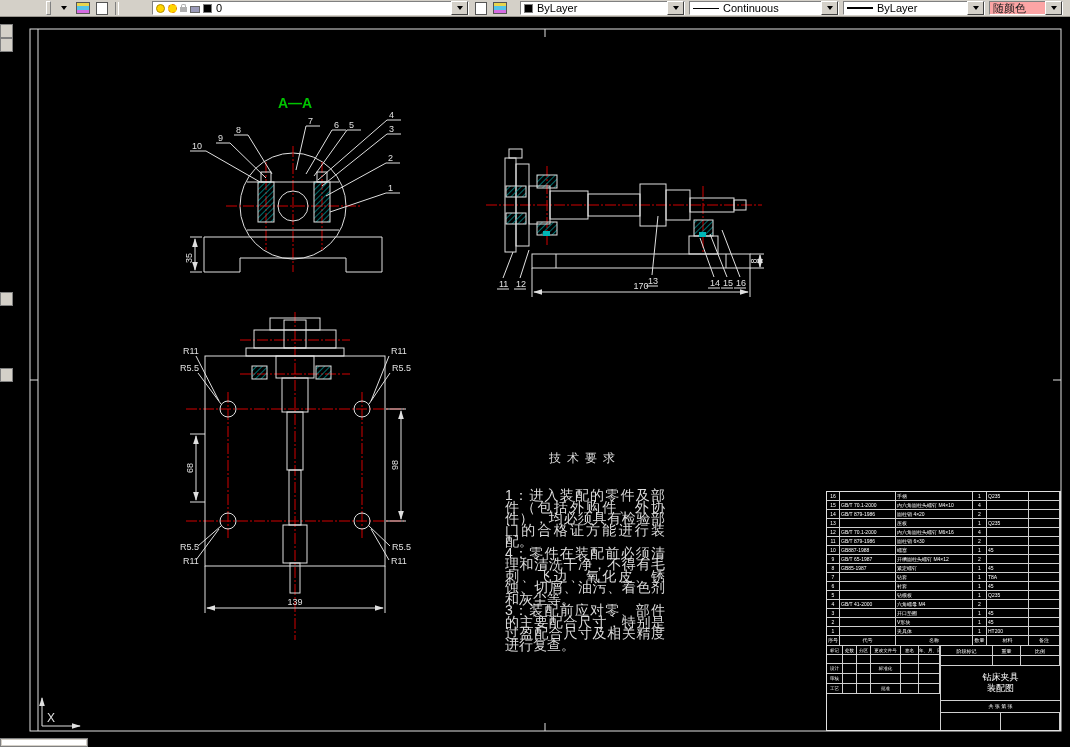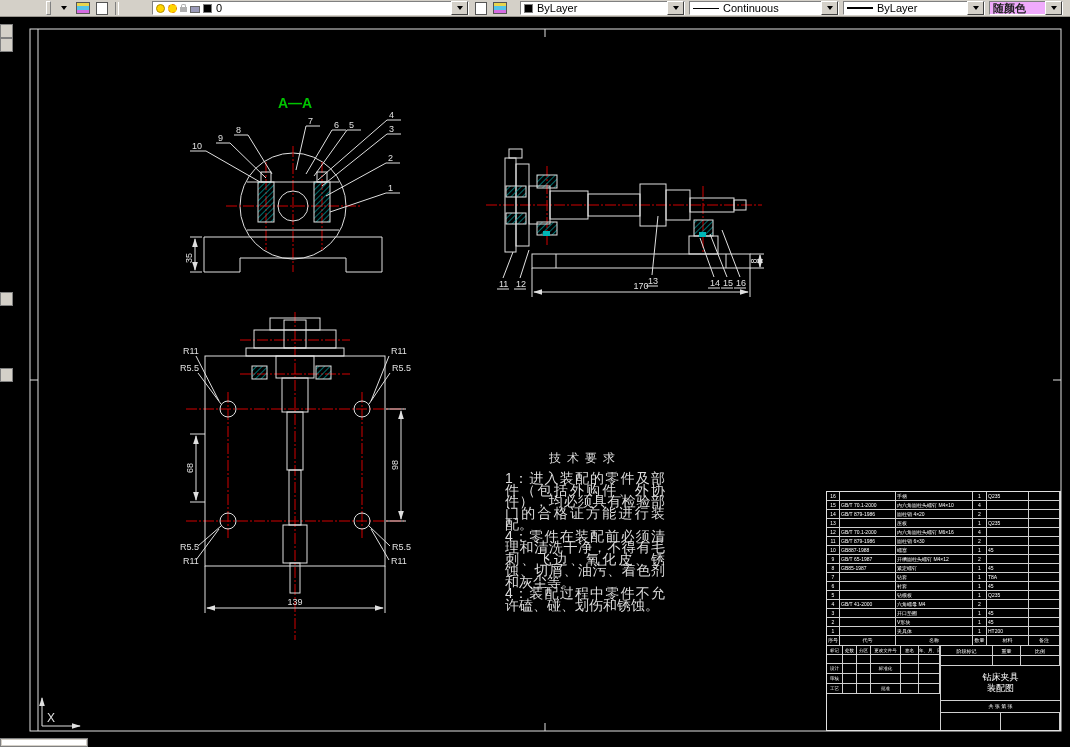--- a/index.html
+++ b/index.html
@@ -28,42 +28,42 @@
   .ico-sheet{width:10px;height:11px;background:#fff;border:1px solid #555;}
   .bulb{width:7px;height:7px;border-radius:50%;background:#ffd400;border:1px solid #b08c00;margin-right:3px;}
   .sun{width:7px;height:7px;border-radius:50%;background:#ffd400;border:1px dashed #e07800;margin-right:3px;}
   .lockico{width:7px;height:5px;background:#b0b0b0;position:relative;margin:3px 3px 0 0;}
   .lockico::before{content:"";position:absolute;top:-3px;left:1px;width:3px;height:3px;
                    border:1px solid #b0b0b0;border-bottom:none;border-radius:2px 2px 0 0;}
   .printer{width:8px;height:5px;background:#9a9ab8;border:1px solid #666;margin-right:3px;margin-top:2px;}
   .swatch{width:7px;height:7px;background:#000;border:1px solid #7f7f7f;margin-right:4px;}
   .lt-line{width:26px;height:1px;background:#000;margin-right:4px;}
   .lw-line{width:26px;height:2px;background:#000;margin-right:4px;}
-  .combo.disabled{background:#f0abfc;color:#222;font-weight:bold;}
+  .combo.disabled{background:#fca5a5;color:#222;}
 
   
   .dockbtn{position:absolute;left:0;width:11px;height:12px;background:#d4d0c8;
            border:1px solid #808080;z-index:4;}
   .cmdfrag{position:absolute;left:0;top:738px;width:88px;height:9px;background:#d4d0c8;
            border:1px solid #808080;box-sizing:border-box;z-index:4;}
   .cmdfrag .inner{margin:1px;height:5px;background:#fff;}
 
   
   svg{position:absolute;left:0;top:17px;}
   .w{stroke:#e0e0e0;fill:none;stroke-width:1;}
   .r{stroke:#d00000;fill:none;stroke-width:1;stroke-dasharray:11 2 2 2;}
   .h{fill:url(#hatch);stroke:#e0e0e0;stroke-width:1;}
   .teal{fill:#00b6b6;}
   .t{fill:#e0e0e0;font-size:9px;font-family:"Liberation Sans",sans-serif;}
   .g{fill:#00c400;font-size:14px;font-weight:bold;font-family:"Liberation Sans",sans-serif;}
   .dim{stroke:#e0e0e0;stroke-width:1;fill:none;marker-start:url(#ar);marker-end:url(#ar);}
 
   
   .tech{position:absolute;left:505px;top:450px;width:160px;color:#ddd;z-index:3;}
-  .tech-title{font-size:12px;letter-spacing:6px;text-align:center;margin-bottom:6px;}
+  .tech-title{font-size:12px;letter-spacing:6px;text-align:center;margin-bottom:23px;}
   .tech-item{font-size:14px;line-height:11.5px;text-align:justify;}
 
   
   .tblock{position:absolute;left:826px;top:491px;width:235px;height:240px;
           border:1px solid #e0e0e0;box-sizing:border-box;color:#fff;z-index:3;
           display:flex;flex-direction:column;font-size:5px;justify-content:space-between;}
   .pl{display:flex;flex-direction:column;}
   .pl-row{display:grid;grid-template-columns:13px 56px 77px 14px 42px 1fr;height:9px;}
   .pl-row .cell{border-right:1px solid #cfcfcf;border-bottom:1px solid #cfcfcf;
                 overflow:hidden;white-space:nowrap;line-height:9px;padding-left:1px;}
@@ -411,21 +411,21 @@
     <line x1="42" y1="726" x2="42" y2="698" class="w" marker-end="url(#ar)"></line>
     <text class="t" x="47" y="722" style="font-size:12px">X</text>
   </g>
 </svg>
 
 <div class="tech">
   <div class="tech-title">技术要求</div>
   <div>
       <div class="tech-item">1：进入装配的零件及部件（包括外购件、外协件），均必须具有检验部门的合格证方能进行装配。</div>
       <div class="tech-item">4：零件在装配前必须清理和清洗干净，不得有毛刺、飞边、氧化皮、锈蚀、切屑、油污、着色剂和灰尘等。</div>
-      <div class="tech-item">4：装配过程中零件不允许磕、碰、划伤和锈蚀。</div>
+      <div class="tech-item">3：装配前应对零、部件的主要配合尺寸，特别是过盈配合尺寸及相关精度进行复查。</div>
     </div>
 </div>
 
 <div class="tblock">
   <div class="pl">
       <div class="pl-row">
         <div class="cell c-no">16</div>
         <div class="cell c-code"></div>
         <div class="cell c-name">手柄</div>
         <div class="cell c-qty">1</div>

